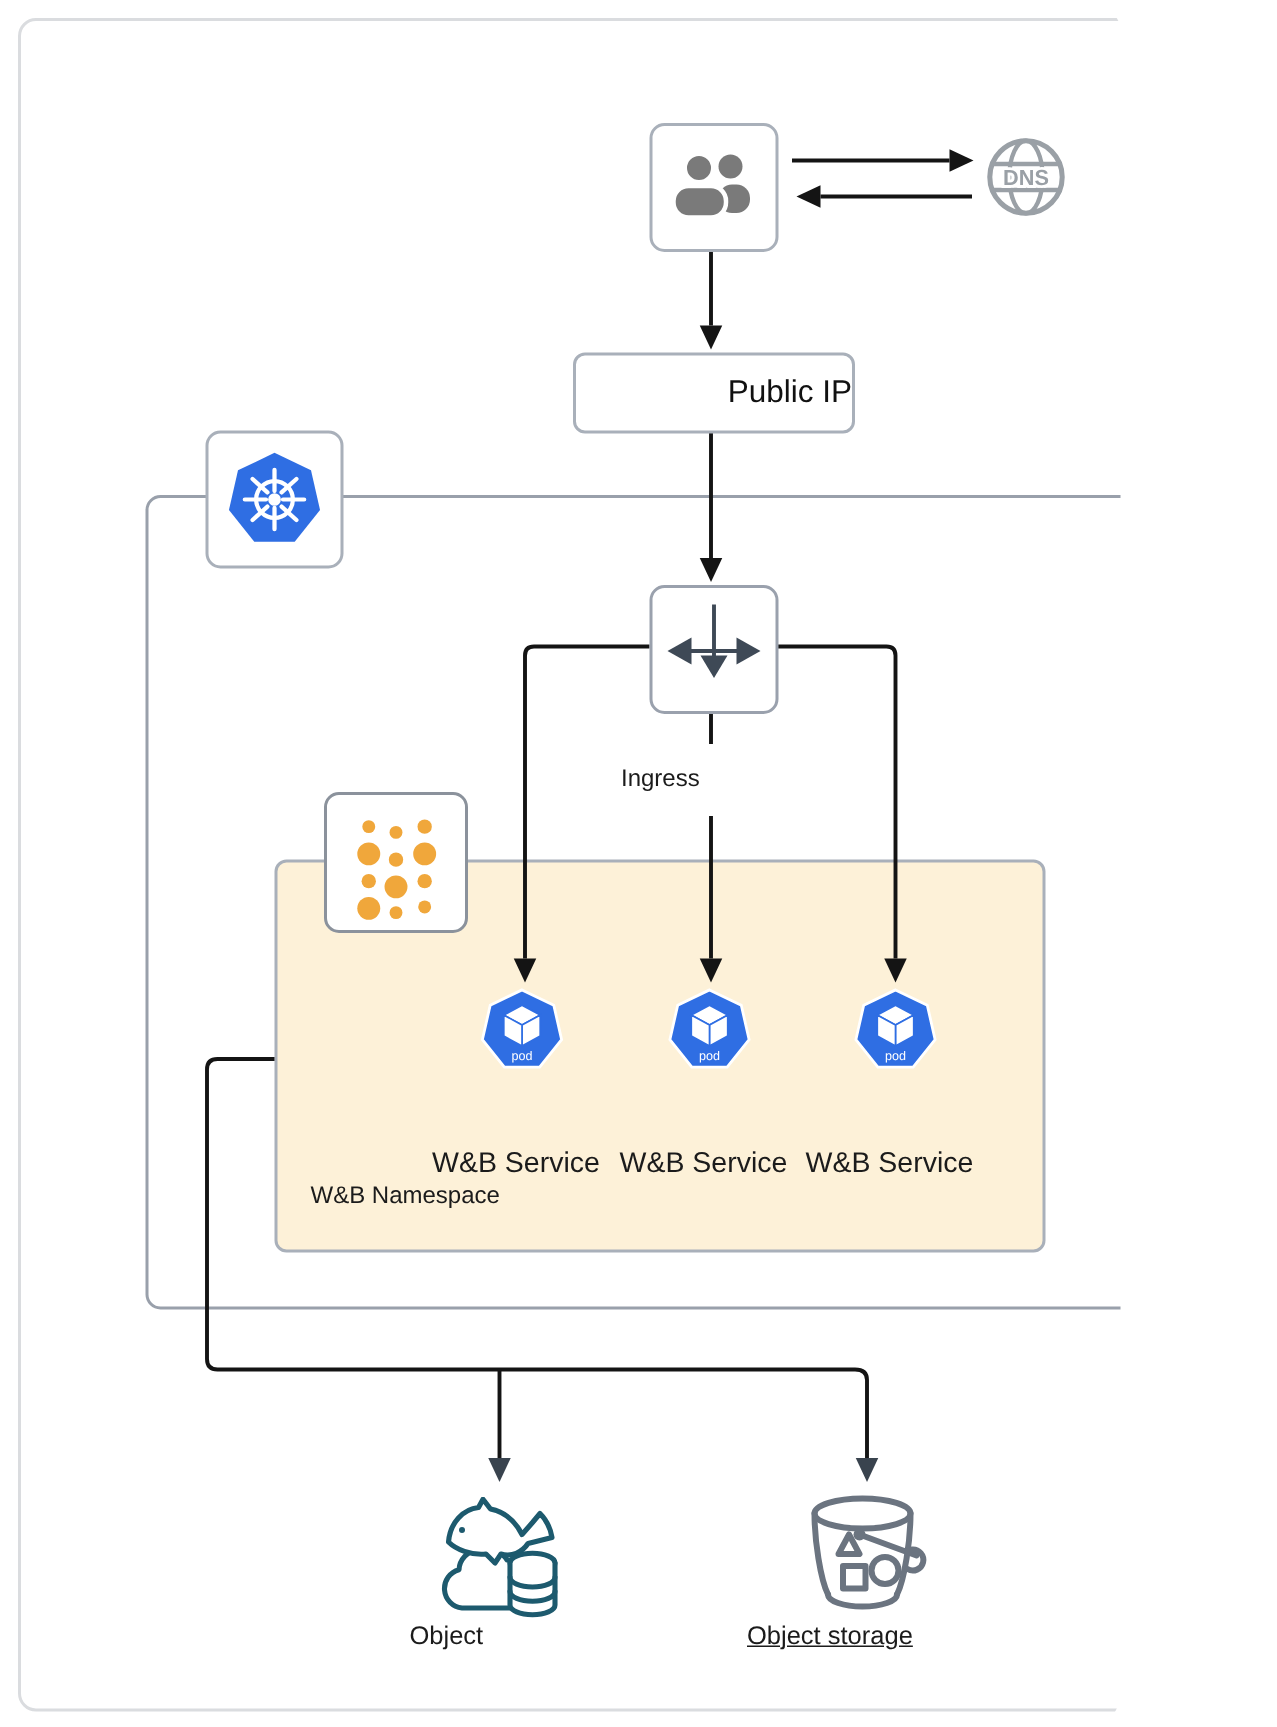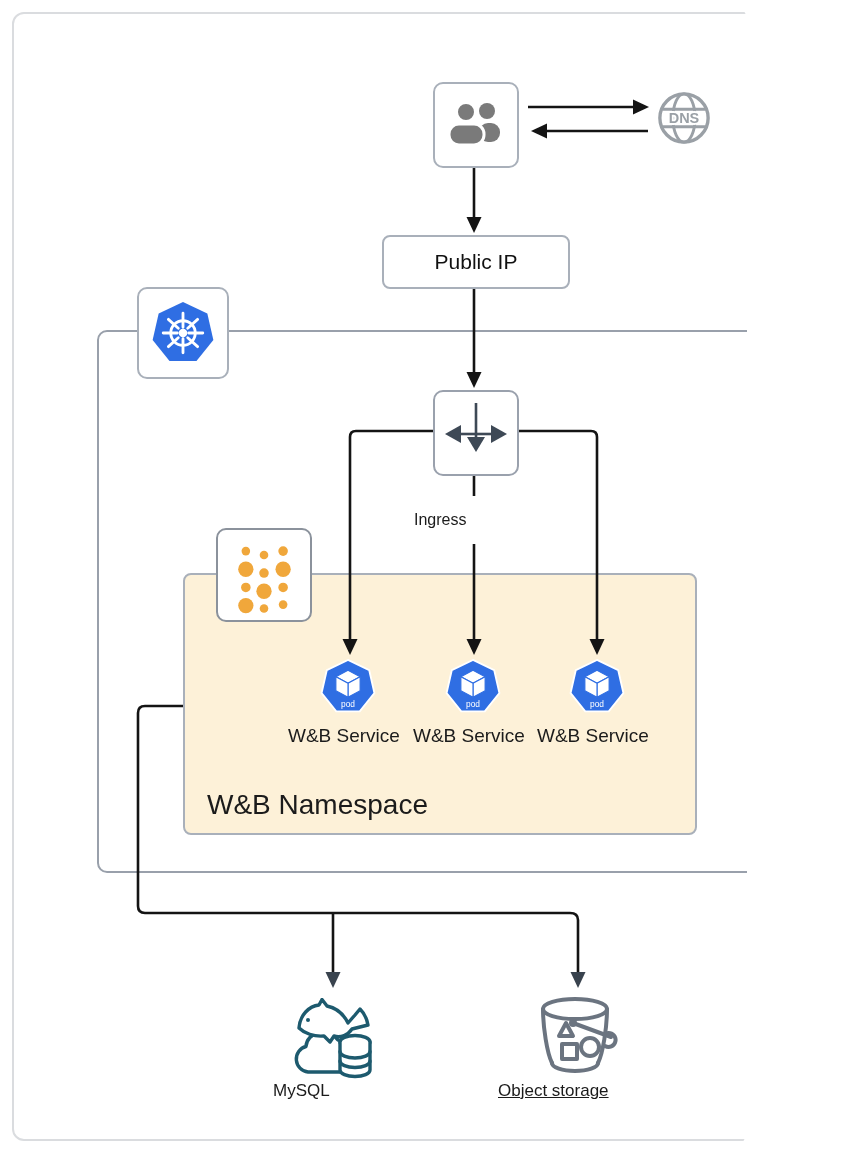--- a/index.html
+++ b/index.html
@@ -8,25 +8,25 @@
   .abs{position:absolute;}
   .frame{left:12px;top:12px;width:825px;height:1125px;border:2px solid #dadcdf;border-radius:12px;}
   .cluster{left:97px;top:330px;width:658px;height:539px;border:2px solid #99a0ab;border-radius:10px;background:transparent;}
   .namespace{left:183px;top:573px;width:510px;height:258px;border:2px solid #a9b0ba;border-radius:8px;background:#fdf1d8;}
   .tile{background:#ffffff;border:2px solid #a9b0ba;border-radius:10px;display:flex;align-items:center;justify-content:center;}
   .tile-users{left:433px;top:82px;width:82px;height:82px;}
   .tile-k8s{left:137px;top:287px;width:88px;height:88px;}
   .tile-ingress{left:433px;top:390px;width:82px;height:82px;border-color:#9aa1ad;}
   .tile-dots{left:216px;top:528px;width:92px;height:90px;border-color:#8b929c;}
   .pipbox{left:382px;top:235px;width:184px;height:50px;background:#fff;border:2px solid #a9b0ba;border-radius:8px;
-          display:flex;align-items:center;justify-content:center;font-size:21px;color:#111;}
+          display:flex;align-items:center;justify-content:flex-end;font-size:21px;color:#111;}
   .lbl{position:absolute;text-align:left;color:#1b1b1b;}
   .lbl-ingress{left:414px;top:511px;width:120px;font-size:16px;}
-  .pod-lbl{top:724px;width:120px;font-size:19px;line-height:23px;}
-  .ns-lbl{left:207px;top:789px;font-size:28px;text-align:left;}
+  .pod-lbl{top:764px;width:120px;font-size:19px;line-height:23px;}
+  .ns-lbl{left:207px;top:789px;font-size:16px;text-align:left;}
   .db-lbl{top:1081px;font-size:17px;}
   svg{display:block;}
   .conn{position:absolute;left:0;top:0;z-index:2;pointer-events:none;}
   .node{z-index:3;}
   .under{z-index:1;}
 </style>
 </head>
 <body>
 
 <div id="canvas">
@@ -184,21 +184,21 @@
         <path d="M50,74 H17 A13,13 0 0 1 15,48.5 A17,15 0 0 1 47,42 A11,11 0 0 1 58,50" fill="none"></path>
         <path d="M8,30 C9,17 18,8 28,7 L31,1.5 L36,8 C46,10 53,17 57,25 L64,17 L69,11 C73,15 76,21 77,27 L69,29 L61,31 C57,37 50,40 43,38 L39,44 L33,38 C23,39 13,35 8,30 Z" fill="#ffffff"></path>
         <ellipse cx="64" cy="44" rx="15" ry="6.5" fill="#ffffff"></ellipse>
         <path d="M49,44 V72 A15,6.5 0 0 0 79,72 V44" fill="#ffffff"></path>
         <path d="M49,53.5 A15,6.5 0 0 0 79,53.5" fill="none"></path>
         <path d="M49,63 A15,6.5 0 0 0 79,63" fill="none"></path>
       </g>
       <circle cx="17" cy="22" r="2" fill="#1d5a6e"></circle>
     </svg>
   </div>
-  <div class="lbl db-lbl abs node" style="left:273px;width:120px;">MySQL</div>
+  <div class="lbl db-lbl abs node" style="left:273px;width:120px;">Object</div>
 
   <div class="abs node" style="left:533px;top:993px;">
     <svg width="90" height="86" viewBox="0 0 90 86">
       <g stroke="#6b7480" stroke-width="4" fill="none" stroke-linecap="round" stroke-linejoin="round">
         <ellipse cx="42" cy="16" rx="32" ry="10"></ellipse>
         <path d="M10,16 C10,34 14,60 19,70"></path>
         <path d="M74,16 C74,34 70,60 65,70"></path>
         <path d="M19,70 A23,8 0 0 0 65,70"></path>
         <path d="M26,43 L33,30 L40,43 Z"></path>
         <rect x="29" y="51" width="15" height="15"></rect>

